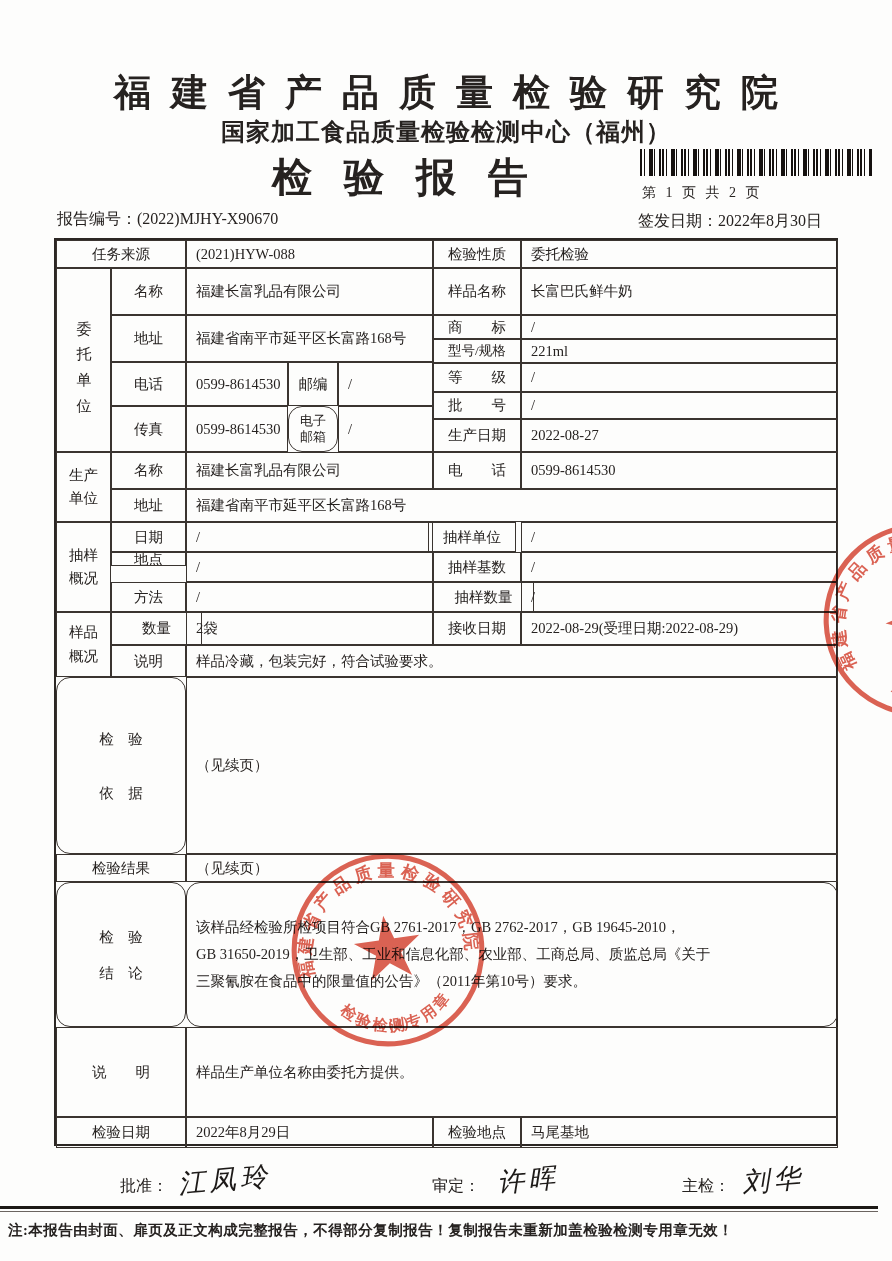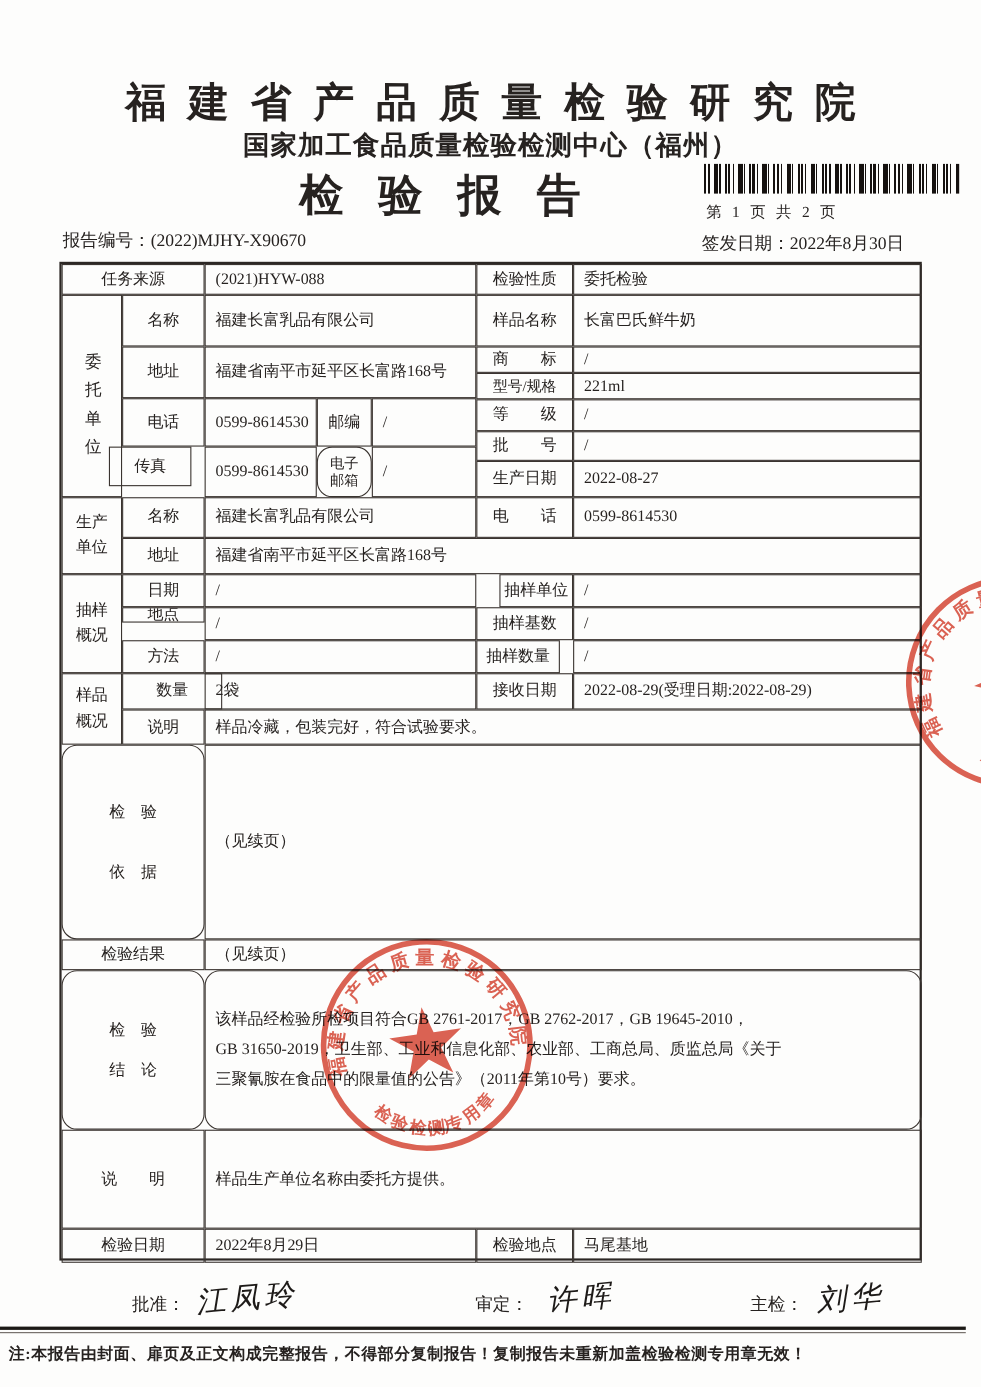--- a/index.html
+++ b/index.html
@@ -77,21 +77,21 @@
         <span class="vert">委托单位</span>
       </div>
     <div class="c" style="left:55px;top:28px;width:75px;height:47px">名称</div>
     <div class="c v" style="left:130px;top:28px;width:247px;height:47px">福建长富乳品有限公司</div>
     <div class="c" style="left:55px;top:75px;width:75px;height:47px">地址</div>
     <div class="c v" style="left:130px;top:75px;width:247px;height:47px">福建省南平市延平区长富路168号</div>
     <div class="c" style="left:55px;top:122px;width:75px;height:44px">电话</div>
     <div class="c v" style="left:130px;top:122px;width:102px;height:44px">0599-8614530</div>
     <div class="c" style="left:232px;top:122px;width:50px;height:44px">邮编</div>
     <div class="c v" style="left:282px;top:122px;width:95px;height:44px">/</div>
-    <div class="c" style="left:43px;top:166px;width:75px;height:36px">传真</div>
+    <div class="c" style="left:55px;top:166px;width:75px;height:46px">传真</div>
     <div class="c v" style="left:130px;top:166px;width:102px;height:46px">0599-8614530</div>
     <div class="c pre" style="left:232px;top:166px;width:50px;height:46px;font-size:13px">电子
 邮箱</div>
     <div class="c v" style="left:282px;top:166px;width:95px;height:46px">/</div>
 
     <div class="c" style="left:377px;top:28px;width:88px;height:47px">样品名称</div>
     <div class="c v" style="left:465px;top:28px;width:317px;height:47px">长富巴氏鲜牛奶</div>
     <div class="c" style="left:377px;top:75px;width:88px;height:24px">商　　标</div>
     <div class="c v" style="left:465px;top:75px;width:317px;height:24px">/</div>
     <div class="c" style="left:377px;top:99px;width:88px;height:24px;font-size:13.5px">型号/规格</div>
@@ -111,29 +111,29 @@
     <div class="c" style="left:377px;top:212px;width:88px;height:37px">电　　话</div>
     <div class="c v" style="left:465px;top:212px;width:317px;height:37px">0599-8614530</div>
     <div class="c" style="left:55px;top:249px;width:75px;height:33px">地址</div>
     <div class="c v" style="left:130px;top:249px;width:652px;height:33px">福建省南平市延平区长富路168号</div>
 
     <div class="c" style="left:0;top:282px;width:55px;height:90px">
         <span class="wrap2">抽样概况</span>
       </div>
     <div class="c" style="left:55px;top:282px;width:75px;height:30px">日期</div>
     <div class="c v" style="left:130px;top:282px;width:247px;height:30px">/</div>
-    <div class="c" style="left:398px;top:282px;width:67px;height:30px">抽样单位</div>
+    <div class="c" style="left:372px;top:282px;width:88px;height:30px">抽样单位</div>
     <div class="c v" style="left:465px;top:282px;width:317px;height:30px">/</div>
     <div class="c" style="left:55px;top:312px;width:75px;height:14px">地点</div>
     <div class="c v" style="left:130px;top:312px;width:247px;height:30px">/</div>
     <div class="c" style="left:377px;top:312px;width:88px;height:30px">抽样基数</div>
     <div class="c v" style="left:465px;top:312px;width:317px;height:30px">/</div>
     <div class="c" style="left:55px;top:342px;width:75px;height:30px">方法</div>
     <div class="c v" style="left:130px;top:342px;width:247px;height:30px">/</div>
-    <div class="c" style="left:377px;top:342px;width:76px;height:30px">抽样数量</div>
+    <div class="c" style="left:377px;top:342px;width:101px;height:30px">抽样数量</div>
     <div class="c v" style="left:465px;top:342px;width:317px;height:30px">/</div>
 
     <div class="c" style="left:0;top:372px;width:55px;height:65px">
         <span class="wrap2">样品概况</span>
       </div>
     <div class="c" style="left:55px;top:372px;width:91px;height:33px">数量</div>
     <div class="c v" style="left:130px;top:372px;width:247px;height:33px">2袋</div>
     <div class="c" style="left:377px;top:372px;width:88px;height:33px">接收日期</div>
     <div class="c v" style="left:465px;top:372px;width:317px;height:33px">2022-08-29(受理日期:2022-08-29)</div>
     <div class="c" style="left:55px;top:405px;width:75px;height:32px">说明</div>

